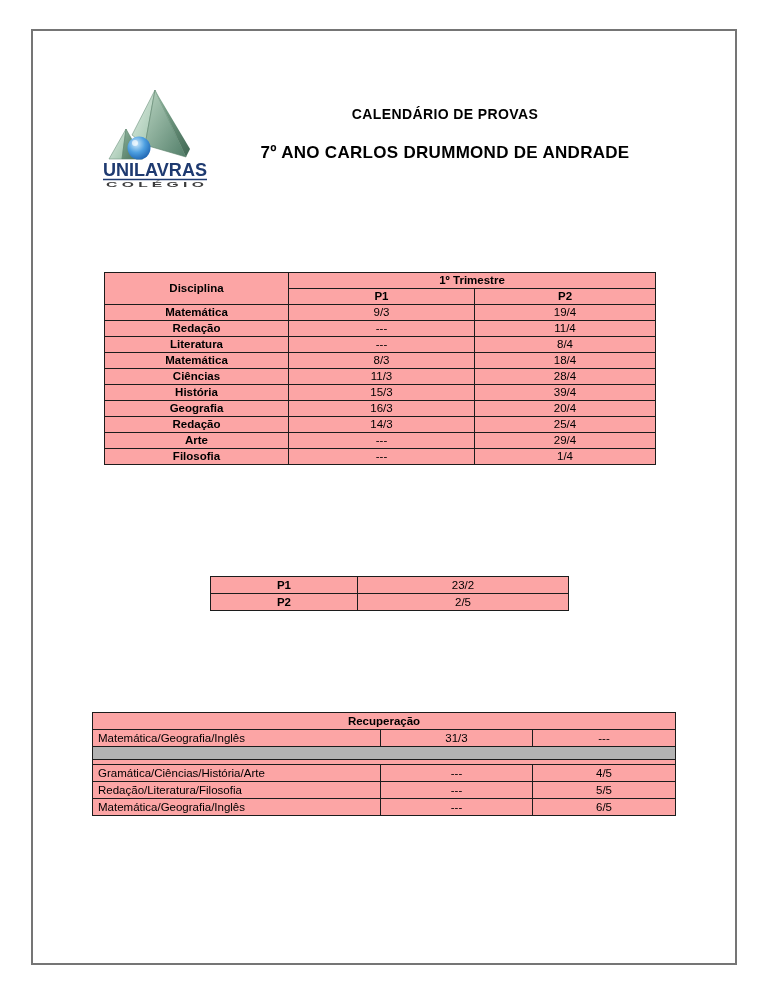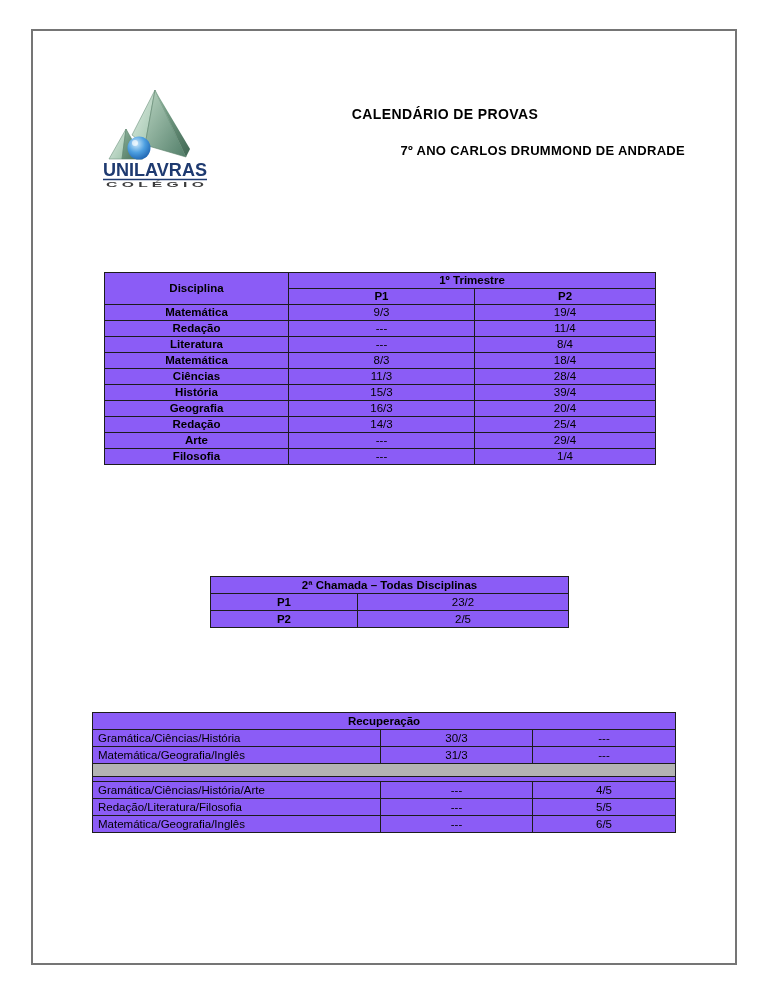--- a/index.html
+++ b/index.html
@@ -11,25 +11,25 @@
     position:absolute;left:31px;top:29px;width:706px;height:936px;
     border:2px solid #757575;box-sizing:border-box;background:#fff;
   }
   
   .logo{position:absolute;left:102px;top:87px;width:106px;height:101px;}
   .title{
     position:absolute;left:225px;top:106px;width:440px;text-align:center;
     font-size:14px;font-weight:bold;letter-spacing:.4px;white-space:nowrap;
   }
   .subtitle{
-    position:absolute;left:205px;top:143px;width:480px;text-align:right;
-    font-size:13px;font-weight:bold;letter-spacing:.3px;white-space:nowrap;
+    position:absolute;left:205px;top:143px;width:480px;text-align:center;
+    font-size:17px;font-weight:bold;letter-spacing:.3px;white-space:nowrap;
   }
   
-  table{border-collapse:collapse;position:absolute;table-layout:fixed;background:#8b5cf6;}
+  table{border-collapse:collapse;position:absolute;table-layout:fixed;background:#fca5a5;}
   td{
     border:1px solid #1c1c1c;font-size:11.5px;text-align:center;
     padding:0;height:15px;line-height:15px;white-space:nowrap;overflow:hidden;
   }
   .b{font-weight:bold;}
   .t1{left:104px;top:272px;width:551px;}
   .t2{left:210px;top:576px;width:358px;}
   .t2 td{height:16px;line-height:16px;}
   .t3{left:92px;top:712px;width:583px;}
   .t3 td{height:16px;line-height:16px;text-align:center;}
@@ -148,23 +148,20 @@
   </tr>
 </tbody>
   </table>
 
 <table class="t2">
   <colgroup>
       <col style="width:147px">
       <col style="width:211px">
     </colgroup>
   <tbody>
-      <tr>
-    <td colspan="2" class="b">2ª Chamada – Todas Disciplinas</td>
-  </tr>
   <tr>
     <td class="b">P1</td>
     <td>23/2</td>
   </tr>
   <tr>
     <td class="b">P2</td>
     <td>2/5</td>
   </tr>
 </tbody>
   </table>
@@ -173,25 +170,20 @@
   <colgroup>
       <col style="width:288px">
       <col style="width:152px">
       <col style="width:143px">
     </colgroup>
   <tbody>
       <tr>
     <td colspan="3" class="b">Recuperação</td>
   </tr>
   <tr>
-    <td class="left">Gramática/Ciências/História</td>
-    <td>30/3</td>
-    <td>---</td>
-  </tr>
-  <tr>
     <td class="left">Matemática/Geografia/Inglês</td>
     <td>31/3</td>
     <td>---</td>
   </tr>
   <tr class="gray-band">
     <td colspan="3"></td>
   </tr>
   <tr class="spacer">
     <td colspan="3"></td>
   </tr>

